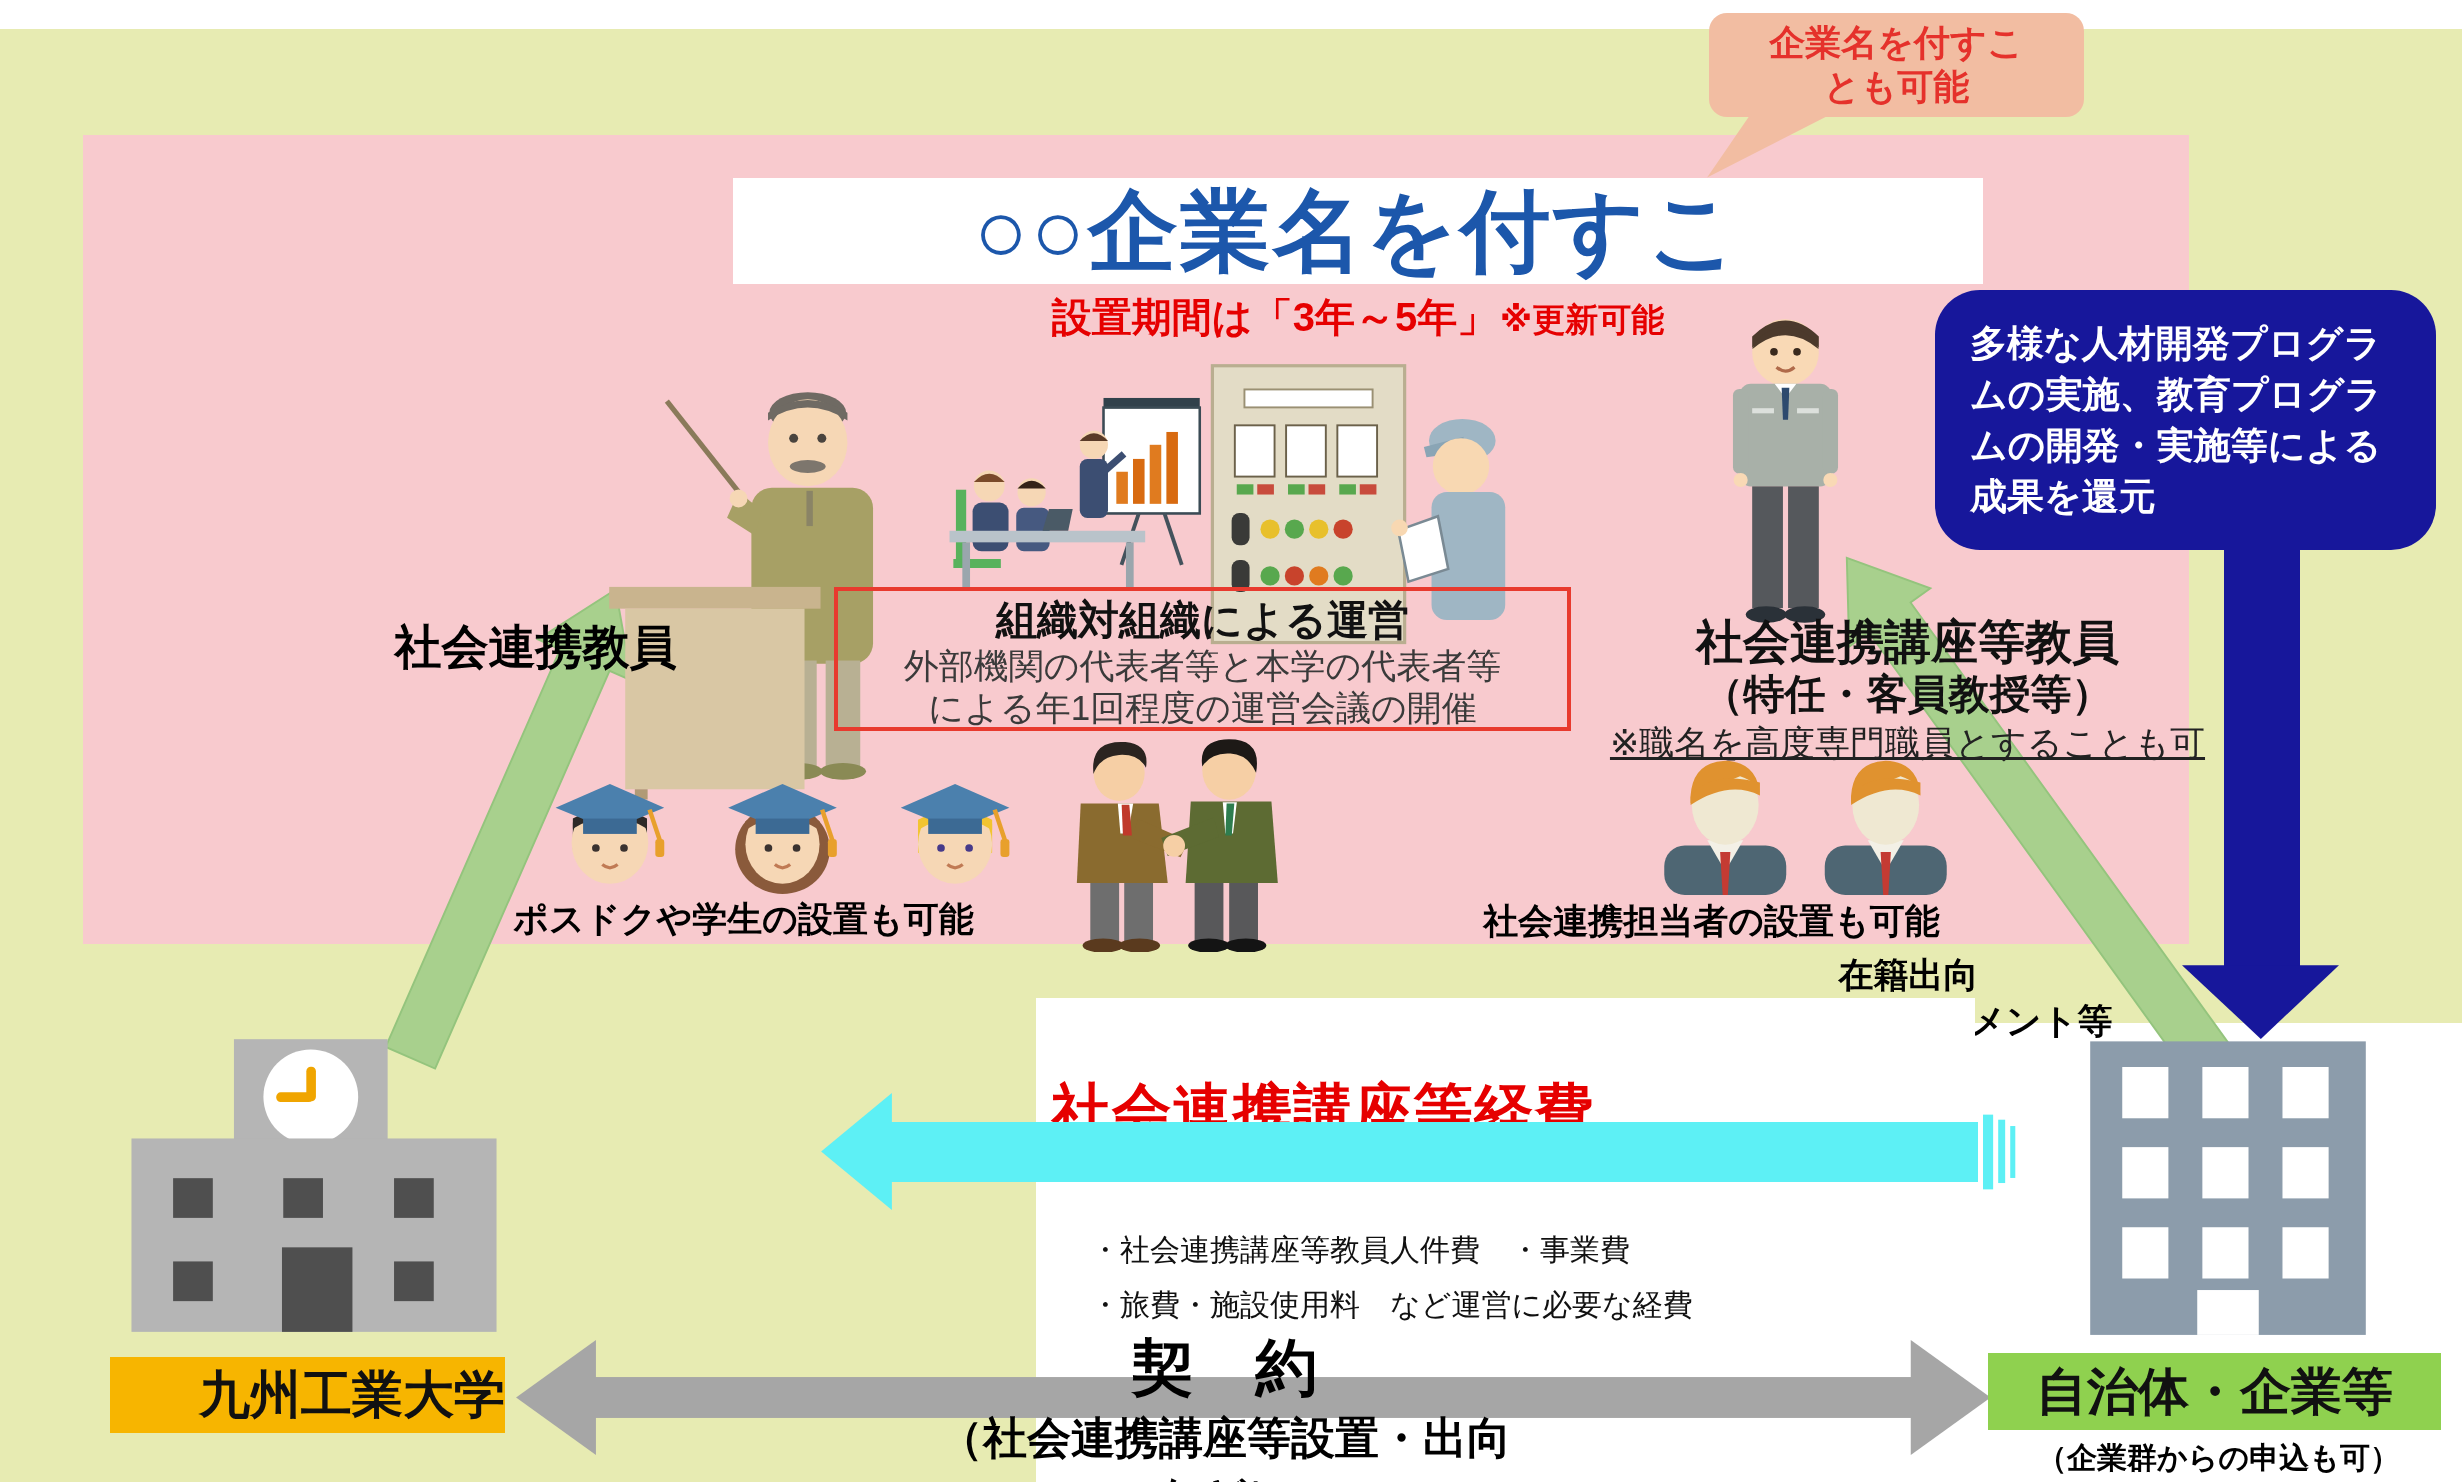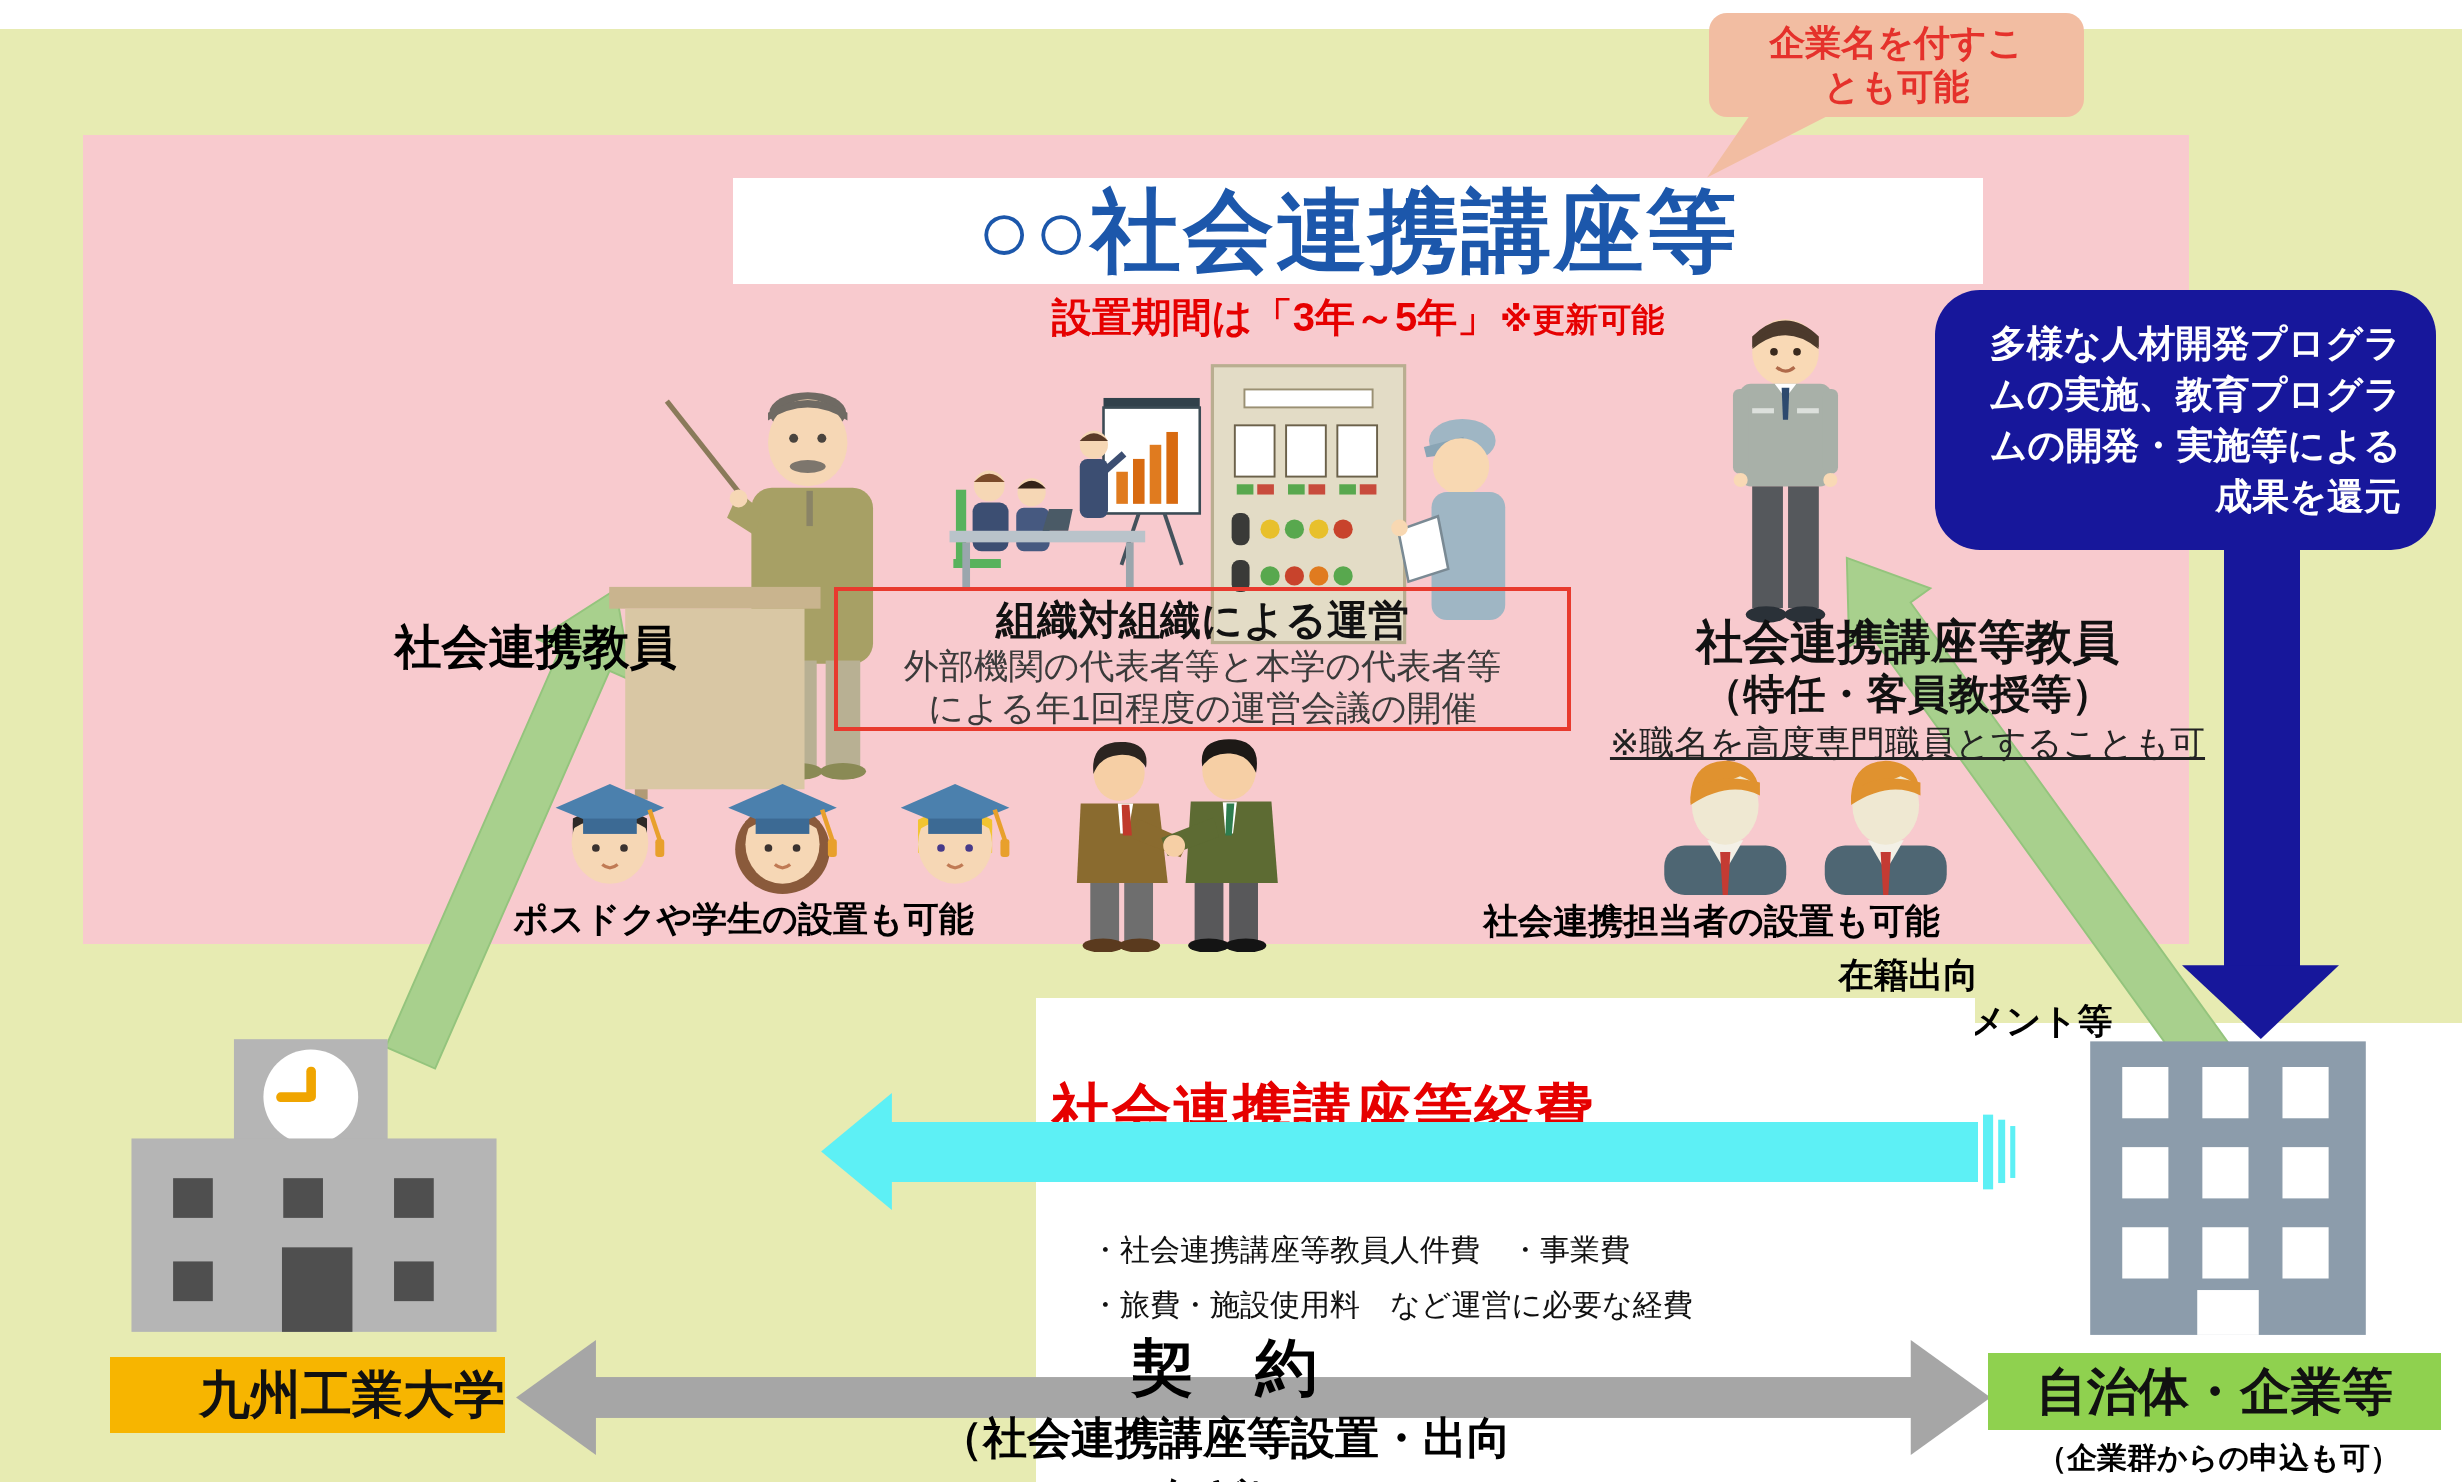--- a/index.html
+++ b/index.html
@@ -33,21 +33,21 @@
   .mgmt-title{text-align:center;font-size:41px;font-weight:bold;color:#111;line-height:50px;}
   .mgmt-line{text-align:center;font-size:35px;color:#3a3a3a;line-height:42px;}
   .staff-labels{left:1590px;top:614px;width:635px;text-align:center;}
   .staff-title{font-size:47px;font-weight:bold;color:#111;line-height:55px;}
   .staff-sub{font-size:41px;font-weight:bold;color:#111;line-height:51px;}
   .staff-note{font-size:35px;color:#222;text-decoration:underline;line-height:45px;}
   .postdoc-label{left:484px;top:896px;width:519px;font-size:35px;}
   .coordinator-label{left:1468px;top:898px;width:487px;font-size:35px;}
   
   .blue-bubble{left:1935px;top:290px;width:501px;height:260px;background:#17179b;border-radius:45px;
-               display:flex;flex-direction:column;justify-content:center;padding:0 35px;box-sizing:border-box;text-align:right;}
+               display:flex;flex-direction:column;justify-content:center;padding:0 35px;box-sizing:border-box;}
   .blue-bubble div{color:#ffffff;font-weight:bold;font-size:37px;line-height:51px;}
   .navy-shaft{left:2224px;top:539px;width:76px;height:430px;background:#17179b;}
   .navy-head{left:2182px;top:965px;width:157px;height:76px;}
   
   .secondment1{left:1748px;top:952px;width:321px;font-size:35px;}
   .secondment2{left:1648px;top:998px;width:500px;font-size:35px;}
   
   .expense-title{left:1052px;top:1072px;width:898px;font-size:59px;font-weight:bold;color:#e60000;letter-spacing:1.3px;}
   .expense-items{left:1090px;top:1222px;width:872px;font-size:30px;font-weight:normal;color:#111;line-height:55px;}
   
@@ -85,21 +85,21 @@
     <svg width="160" height="71" viewBox="0 0 250 110">
       <polygon points="95,2 230,2 22,108" fill="#f2bda2"></polygon>
     </svg>
   </div>
   <div class="abs callout">
     <div>企業名を付すこ</div>
     <div>とも可能</div>
   </div>
 
   <div class="abs banner">
-    <div>○○社会連携講座等</div>
+    <div>○○企業名を付すこ</div>
   </div>
   <div class="abs period-line">
     <span class="period-main">設置期間は「3年～5年」</span>
     <span class="period-note">※更新可能</span>
   </div>
 
   <div class="abs" style="left:590px;top:356px;width:333px;height:449px;">
     <svg width="333" height="449" viewBox="0 0 520 700">
       <line x1="120" y1="70" x2="248" y2="232" stroke="#8a7a5a" stroke-width="8"></line>
       <ellipse cx="340" cy="88" rx="60" ry="32" fill="#6f6a63"></ellipse>

